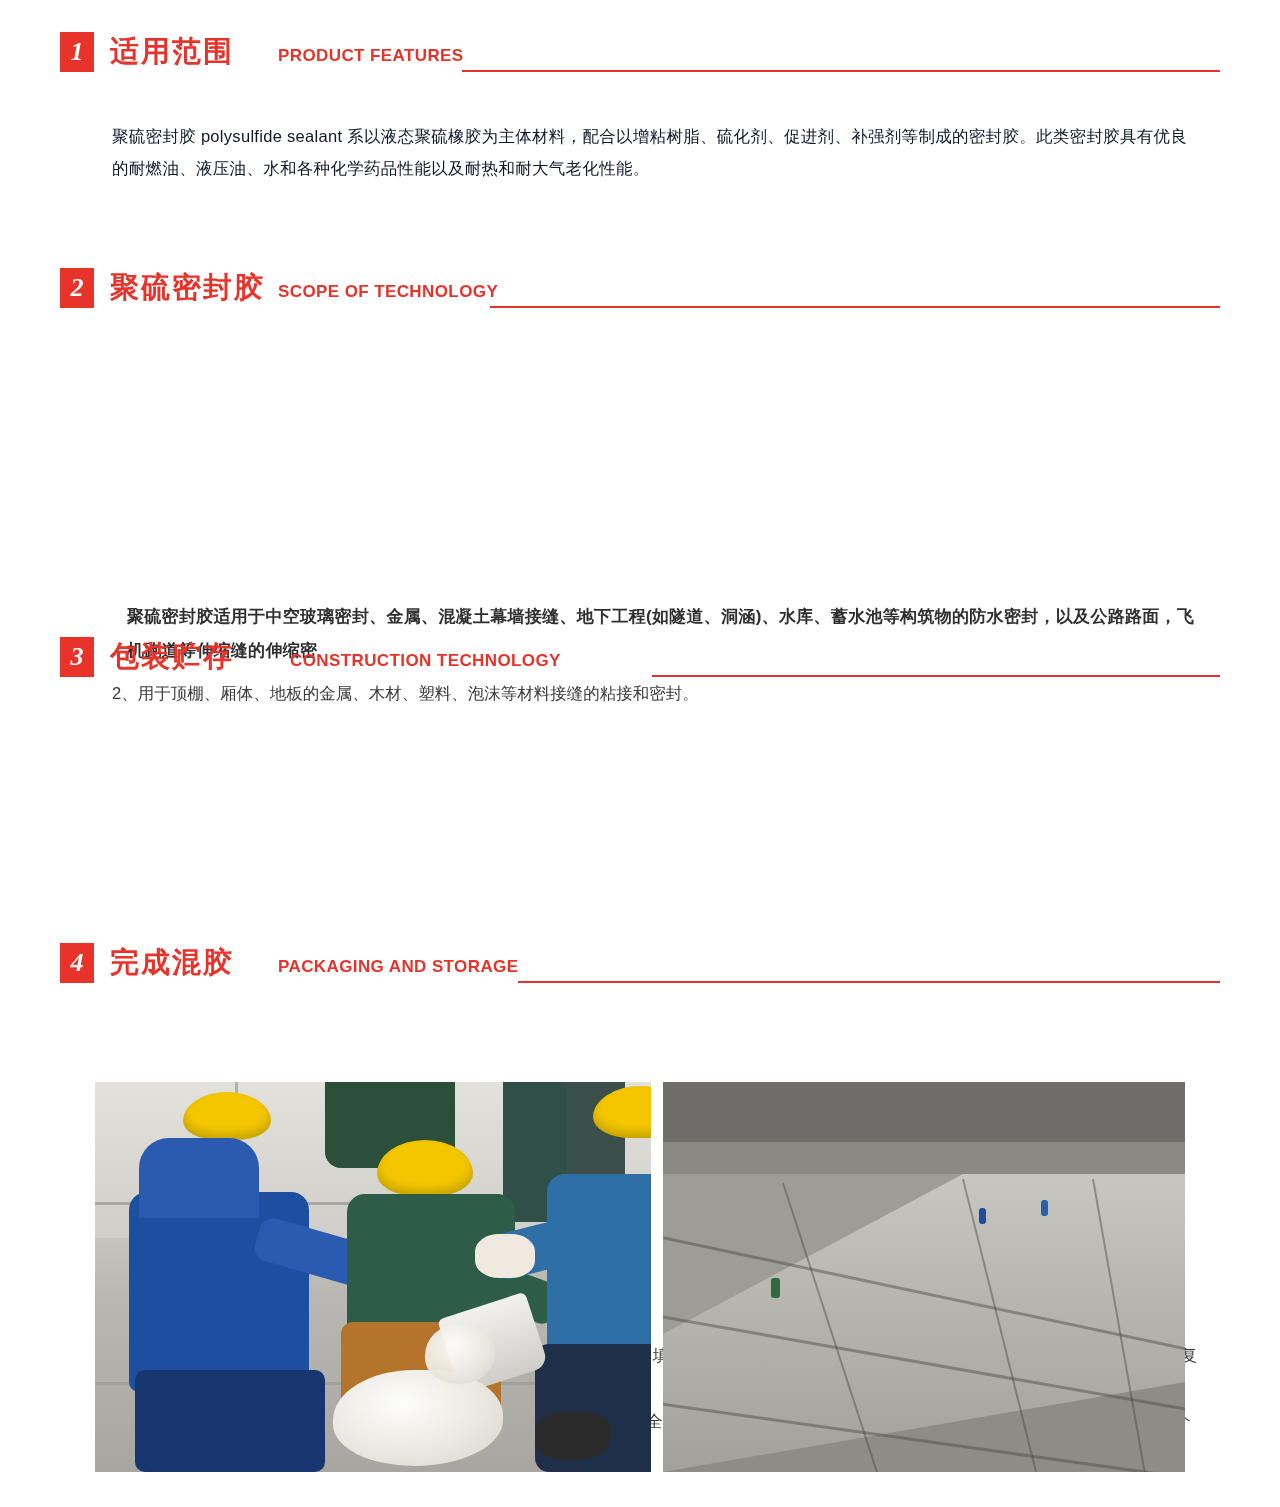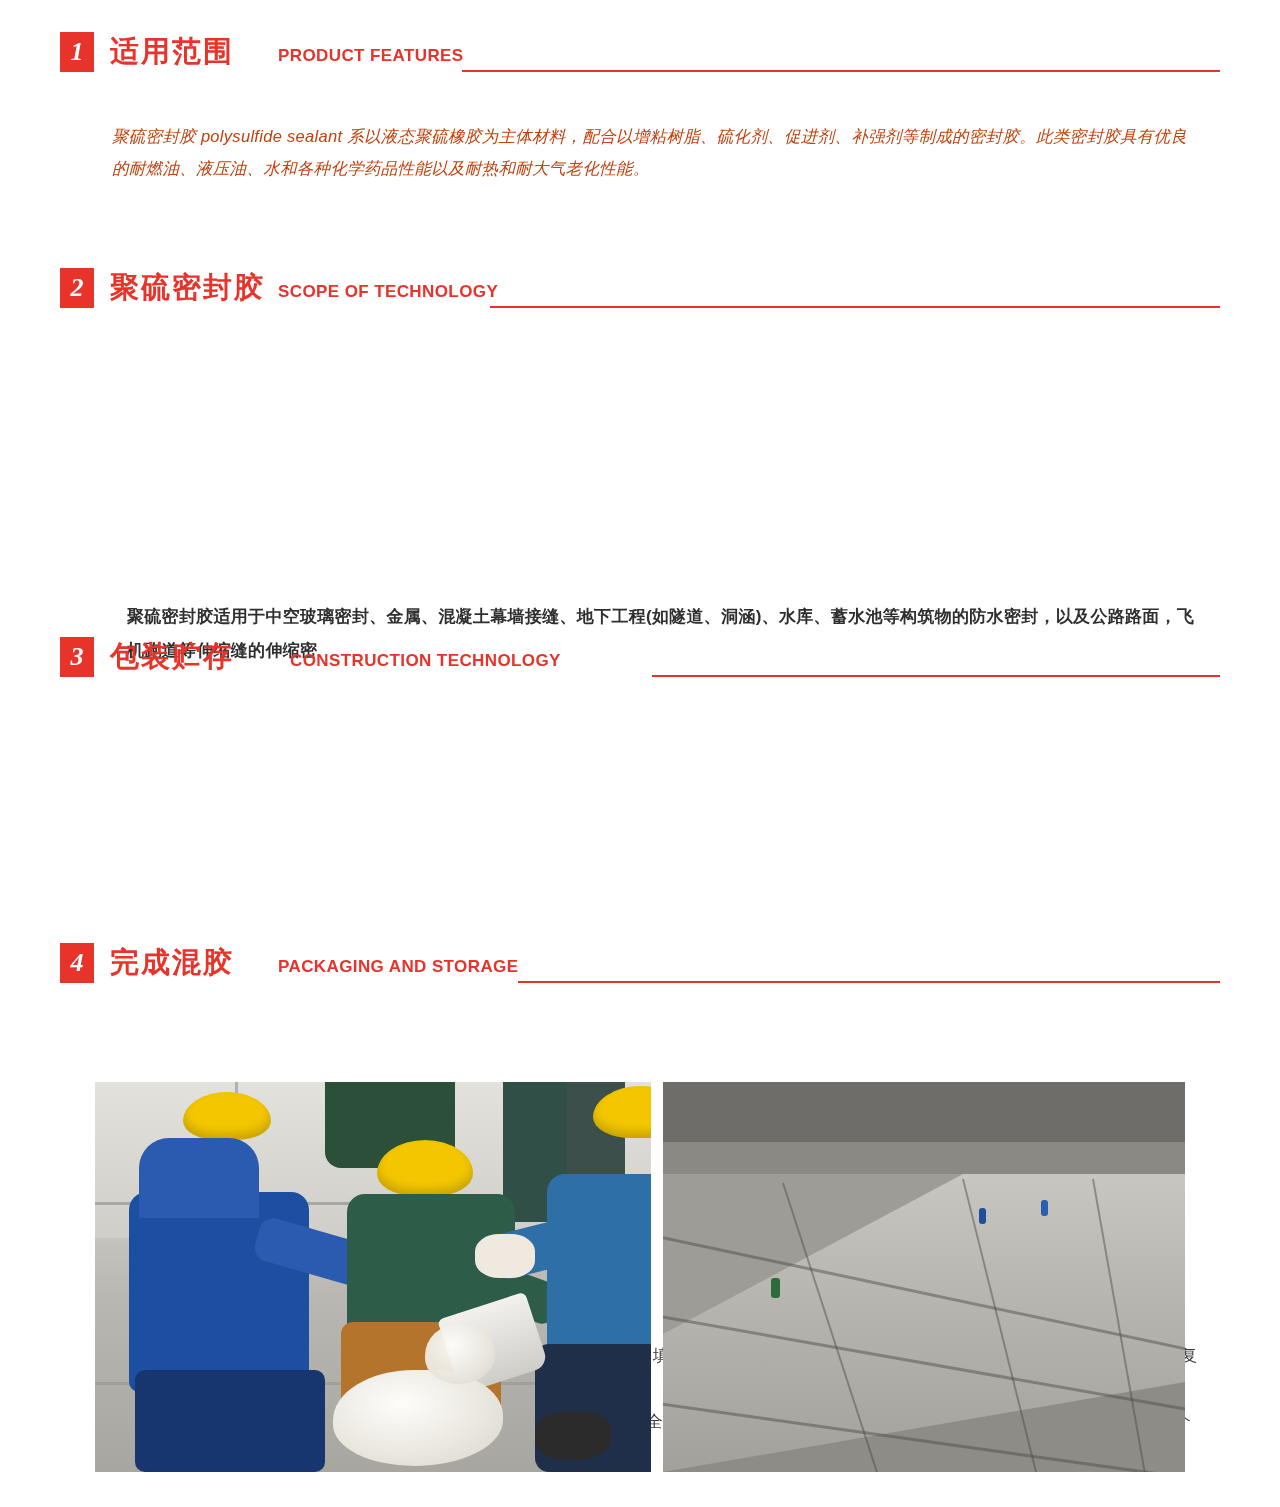--- a/index.html
+++ b/index.html
@@ -74,23 +74,22 @@
     height: 2px;
     background: #e8332a;
     top: 38px;
     right: 60px;
   }
 
   
   .body-text {
     font-size: 16.5px;
     line-height: 32px;
-    color: #c2410c;
+    color: #0f172a;
     letter-spacing: 0.3px;
-    font-style: italic;
   }
   .body-strong {
     font-size: 17px;
     font-weight: bold;
     line-height: 34px;
     color: #2f2f2f;
     letter-spacing: 0.3px;
   }
   .bullet-list {
     list-style: none;
@@ -228,20 +227,21 @@
 
   <div class="section" id="sec2">
     <div class="sec-head">
       <div class="sec-num">2</div>
       <div class="sec-title-cn">聚硫密封胶</div>
       <div class="sec-title-en">SCOPE OF TECHNOLOGY</div>
       <div class="sec-rule"></div>
     </div>
     <div id="sec2-body">
       <p class="body-strong" style="margin:0 0 8px 15px;">聚硫密封胶适用于中空玻璃密封、金属、混凝土幕墙接缝、地下工程(如隧道、洞涵)、水库、蓄水池等构筑物的防水密封，以及公路路面，飞机跑道等伸缩缝的伸缩密</p>
+      <div class="num-line">2、用于顶棚、厢体、地板的金属、木材、塑料、泡沫等材料接缝的粘接和密封。</div>
     </div>
   </div>
 
   <div class="section" id="sec3">
     <div class="sec-head">
       <div class="sec-num">3</div>
       <div class="sec-title-cn">包装贮存</div>
       <div class="sec-title-en">CONSTRUCTION TECHNOLOGY</div>
       <div class="sec-rule"></div>
     </div>

